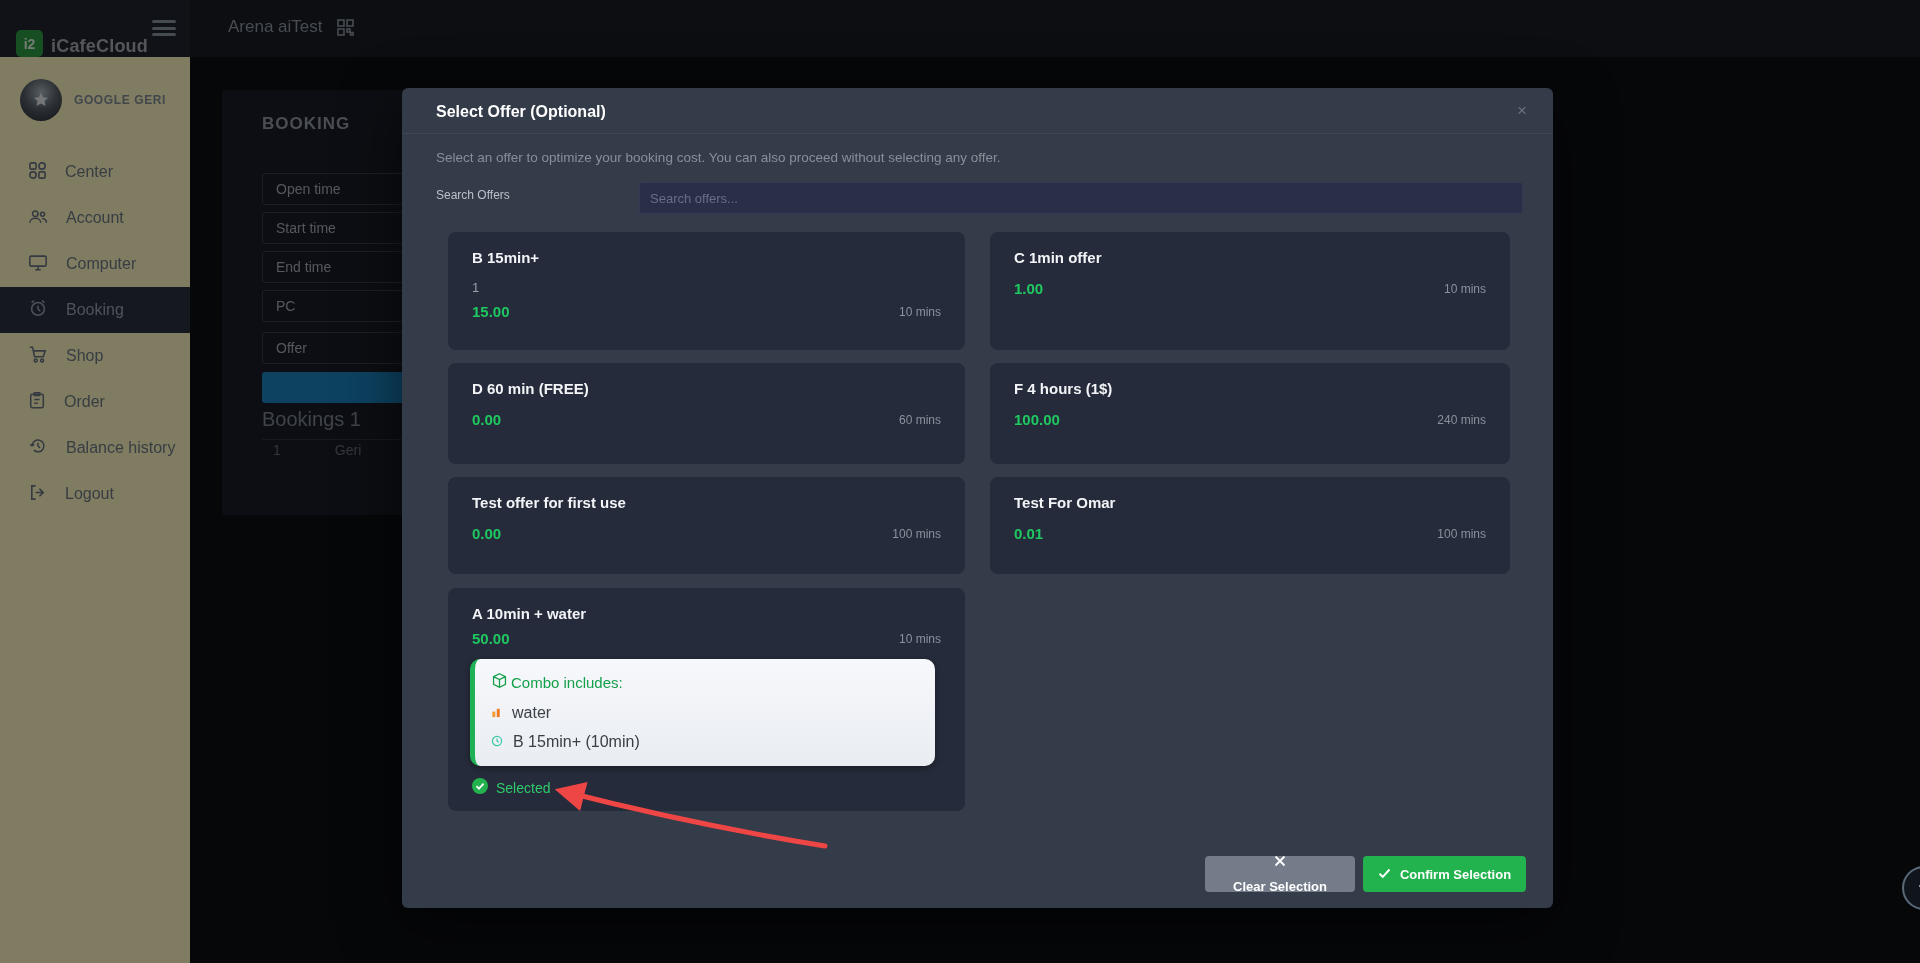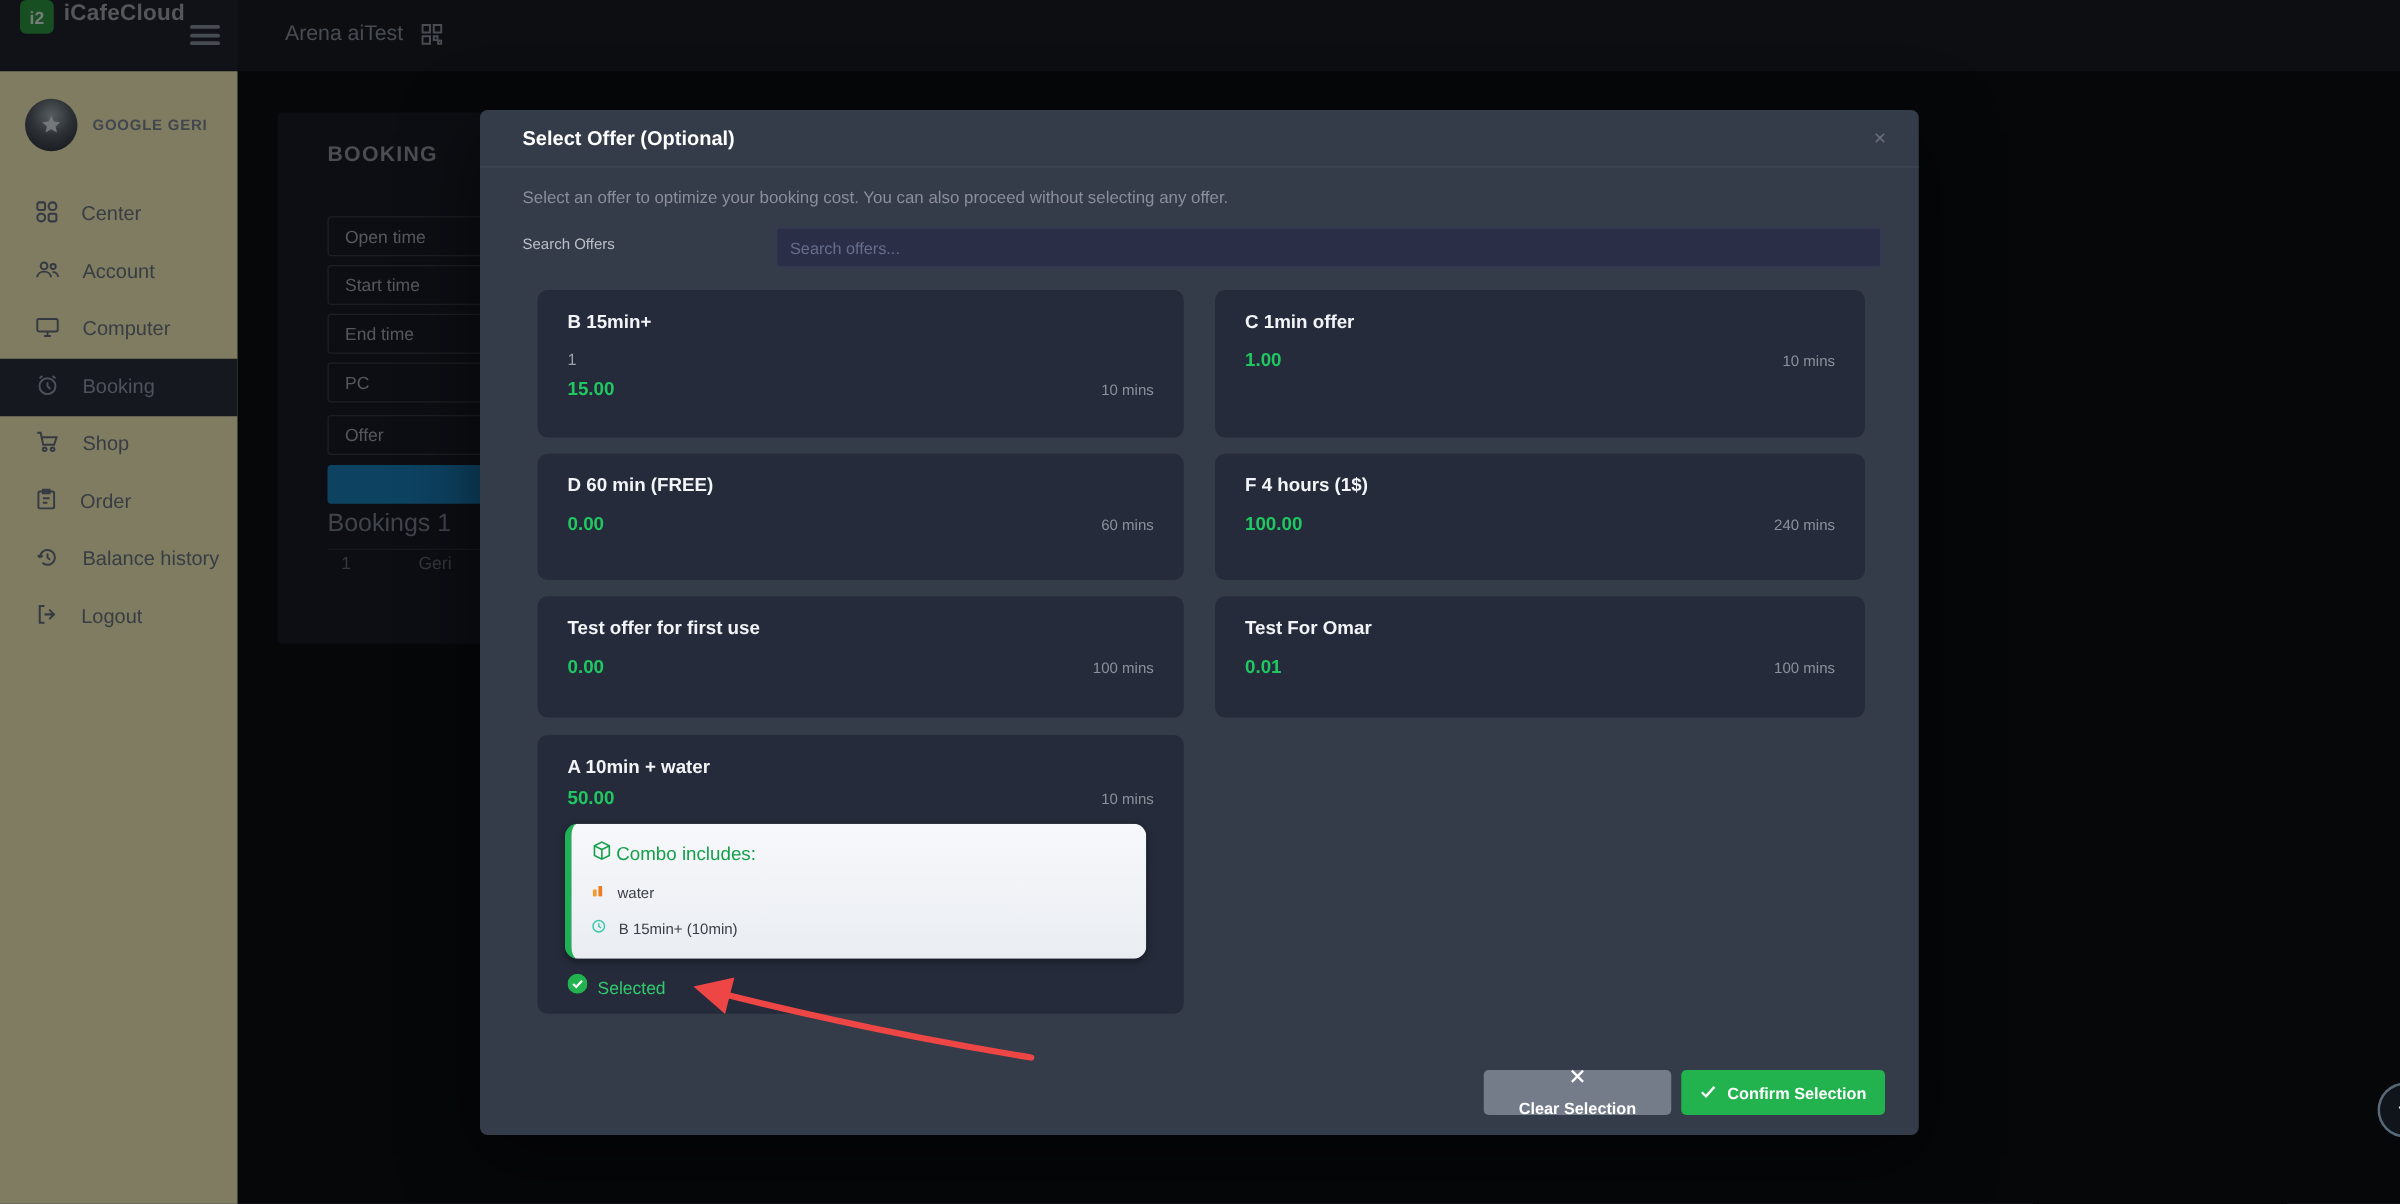--- a/index.html
+++ b/index.html
@@ -2,21 +2,21 @@
 <html><head>
 <meta charset="utf-8">
 <style>
   * { margin:0; padding:0; box-sizing:border-box; }
   html,body { width:1920px; height:963px; overflow:hidden; }
   body { font-family:"Liberation Sans", sans-serif; background:#0c0e12; position:relative; }
 
   
   .topbar { position:absolute; left:0; top:0; width:1920px; height:57px; background:#181c24; }
   .topbar-left { position:absolute; left:0; top:0; width:190px; height:57px; background:#20242f;
-                 display:flex; align-items:flex-start; padding-left:16px; }
+                 display:flex; align-items:flex-end; padding-left:16px; }
   .logo-mark { width:27px; height:27px; border-radius:5px; background:#2e9e44; color:#eaf6ec;
                font-weight:bold; font-size:14px; display:flex; align-items:center; justify-content:center; }
   .logo-text { margin-left:8px; font-size:18px; font-weight:bold; color:#a8adb4; letter-spacing:.2px; }
   .hamburger { position:absolute; left:152px; top:18px; width:24px; height:20px; display:flex;
                flex-direction:column; justify-content:space-between; padding:2px 0; cursor:pointer; }
   .hamburger span { display:block; height:3px; border-radius:2px; background:#8e96a4; }
   .page-head { position:absolute; left:228px; top:17px; display:flex; align-items:center; gap:14px; }
   .page-head-title { font-size:17px; color:#8e99a6; }
   .qr-icon svg { display:block; }
 
@@ -47,21 +47,21 @@
               background:#1b84c2; border:none; border-radius:3px; cursor:pointer; }
   .bookings-head { position:absolute; left:40px; top:318px; width:420px; font-size:20px;
                    color:#7e8694; padding-bottom:8px; border-bottom:1px solid #2e333d; }
   .booking-row { position:absolute; left:51px; top:352px; width:400px; display:flex; gap:54px;
                  font-size:14px; color:#666c78; }
 
   
   .backdrop { position:absolute; inset:0; background:rgba(0,0,0,0.5); z-index:10; }
 
   
-  .modal { position:absolute; left:384px; top:88px; width:1151px; height:820px; z-index:20;
+  .modal { position:absolute; left:402px; top:88px; width:1151px; height:820px; z-index:20;
            background:#343b49; border-radius:6px; box-shadow:0 18px 60px rgba(0,0,0,.55); }
   .modal-title { position:absolute; left:34px; top:15px; font-size:16px; font-weight:bold; color:#ffffff; }
   .modal-close { position:absolute; right:18px; top:10px; width:26px; height:26px; display:flex;
                  align-items:center; justify-content:center; cursor:pointer; }
   .modal-hdiv { position:absolute; left:0; top:45px; width:100%; height:1px; background:#3f4756; }
   .modal-sub { position:absolute; left:34px; top:62px; font-size:13.5px; color:#8a8f99; }
   .search-label { position:absolute; left:34px; top:100px; font-size:12px; color:#bcc0c8; }
   .search-input { position:absolute; left:237px; top:94px; width:884px; height:32px;
                   background:#2a2f47; border:1px solid #343a55; border-radius:3px;
                   color:#cfd3de; font-size:13px; padding:0 10px; outline:none; }
@@ -85,21 +85,21 @@
   .offer-0 .offer-meta, .offer-6 .offer-meta { margin-top:8px; }
   .offer-0 .offer-desc { margin-top:14px; }
 
   .combo-box { margin-top:12px; margin-left:-2px; width:465px; border-radius:10px;
                border-left:5px solid #1fb155; padding:13px 16px 15px 16px;
                background:linear-gradient(180deg,#f7f8fb 0%, #e9edf2 100%);
                box-shadow:0 2px 6px rgba(0,0,0,.35); }
   .combo-title-row { display:flex; align-items:center; gap:3px; }
   .combo-title { font-size:15px; color:#14a04a; }
   .combo-item { display:flex; align-items:center; gap:10px; margin-top:11px; }
-  .combo-item-label { font-size:12px; color:#3a4048; }
+  .combo-item-label { font-size:16px; color:#3a4048; }
   .selected-row { display:flex; align-items:center; gap:8px; margin-top:12px; }
   .selected-label { font-size:14px; color:#2fcb6c; }
 
   .modal-footer-btn { position:absolute; top:768px; height:36px; border:none; border-radius:4px;
                       display:flex; align-items:center; justify-content:center; gap:9px;
                       font-family:"Liberation Sans",sans-serif; font-size:13px; font-weight:bold;
                       color:#ffffff; cursor:pointer; }
   .clear-btn { left:803px; width:150px; background:#747c8a;flex-direction:column; }
   .confirm-btn { left:961px; width:163px; background:#22b34e; }
 

